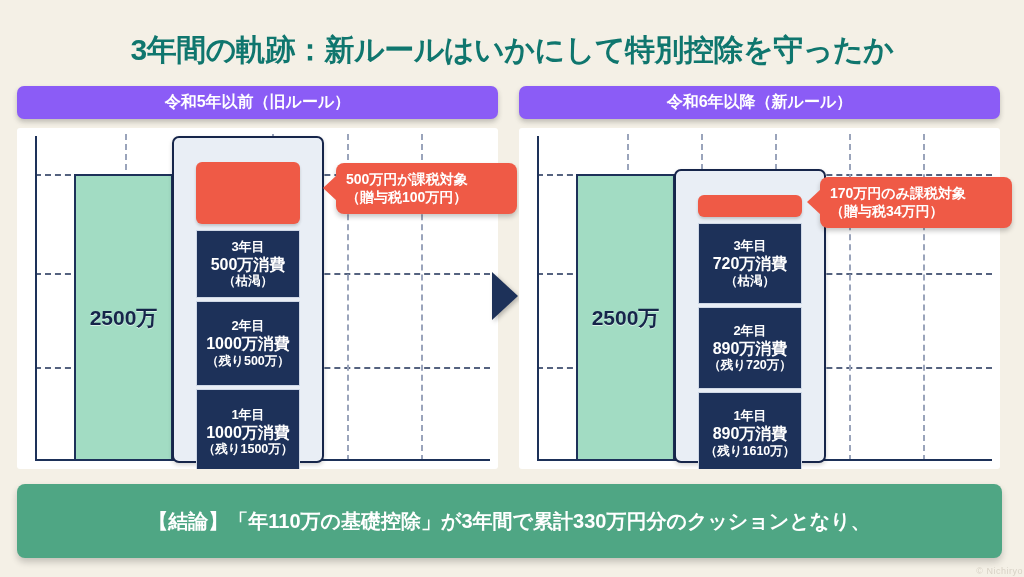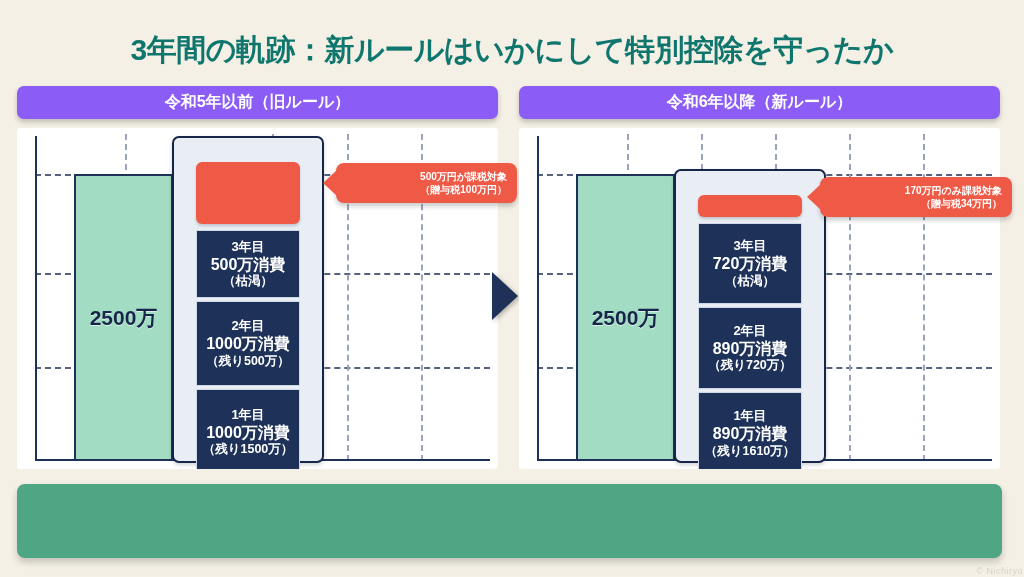--- a/index.html
+++ b/index.html
@@ -161,24 +161,24 @@
   .year-block .l1 { font-size: 13px; font-weight: 700; }
   .year-block .l2 { font-size: 16px; font-weight: 700; }
   .year-block .l3 { font-size: 12.5px; font-weight: 700; }
 
   
   .callout {
     position: absolute;
     background: #ef5a46;
     border-radius: 8px;
     color: #ffffff;
-    font-size: 10px;
+    font-size: 14px;
     font-weight: 700;
     line-height: 1.32;
-    text-align: right;
+    text-align: left;
     padding: 7px 10px;
     box-shadow: 0 3px 5px rgba(0,0,0,0.22);
     white-space: nowrap;
   }
   .callout::before {
     content: "";
     position: absolute;
     left: -13px;
     top: 50%;
     transform: translateY(-50%);
@@ -343,15 +343,16 @@
 
   </div>
 </div>
 
 <div class="callout" style="left:820px; top:177px; width:192px;">
   <div>170万円のみ課税対象</div>
   <div>（贈与税34万円）</div>
 </div>
 
 <div class="conclusion">
+  <div>【結論】「年110万の基礎控除」が3年間で累計330万円分のクッションとなり、</div>
 </div>
 
 <div class="watermark">© Nichiryo</div>
 
 </body></html>

